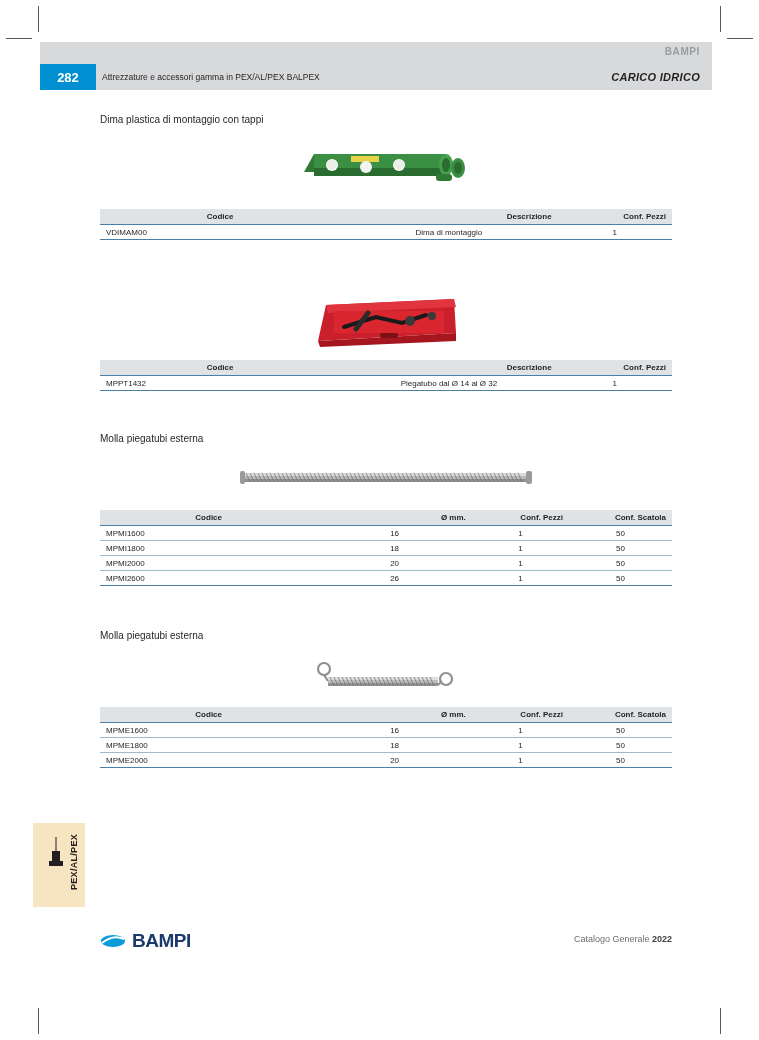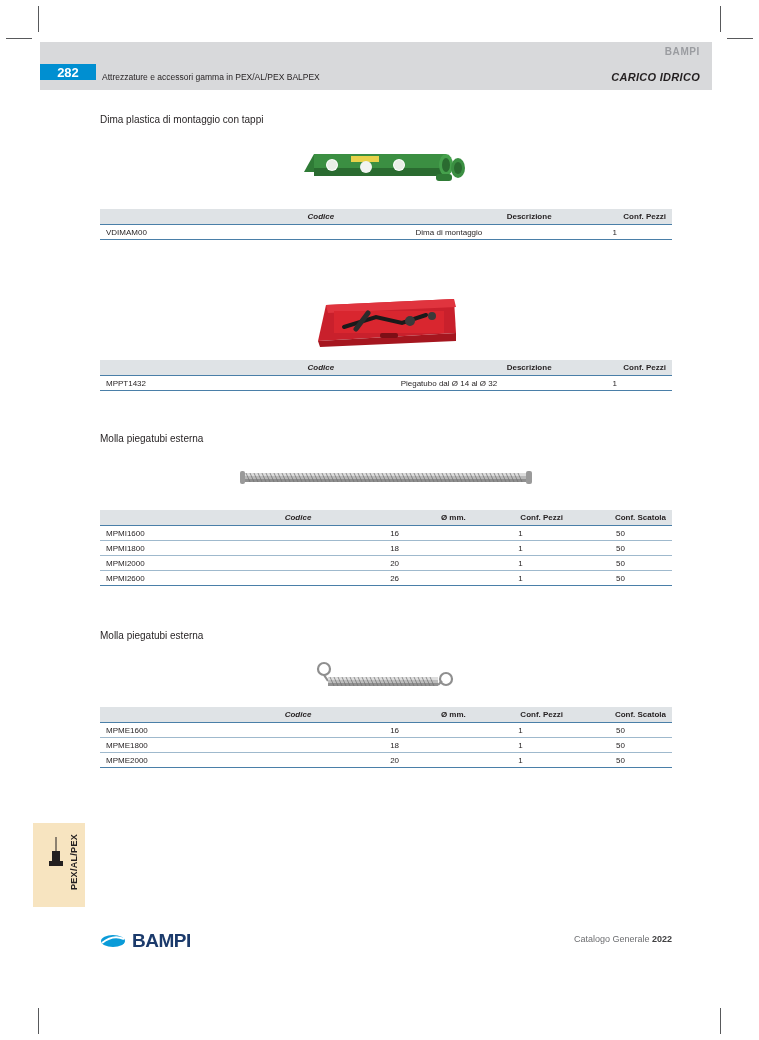--- a/index.html
+++ b/index.html
@@ -57,21 +57,21 @@
     font-size: 10px;
     letter-spacing: 0.6px;
     color: #9a9ca0;
     font-weight: bold;
   }
   .page-num {
     position: absolute;
     left: 0;
     top: 22px;
     width: 56px;
-    height: 16px;
+    height: 26px;
     background: #008fd1;
     color: #ffffff;
     font-size: 13px;
     font-weight: bold;
     display: flex;
     align-items: center;
     justify-content: center;
   }
   .header-subtitle {
     position: absolute;
@@ -127,21 +127,21 @@
   table.spec th {
     background: #dfe3e6;
     color: #231f20;
     font-size: 8px;
     font-weight: bold;
     height: 15px;
     padding: 0 6px;
     border-bottom: 1px solid #4a7fa8;
     text-align: right;
   }
-  table.spec th.left { text-align: right; font-style: italic; }
+  table.spec th.left { text-align: center; }
   table.spec td {
     height: 14px;
     padding: 0 6px;
     font-size: 8px;
     text-align: center;
     border-bottom: 1px solid #9fb9cd;
     color: #231f20;
   }
   table.spec tr:last-child td { border-bottom: 1px solid #4a7fa8; }
   table.spec td.left { text-align: left; }

